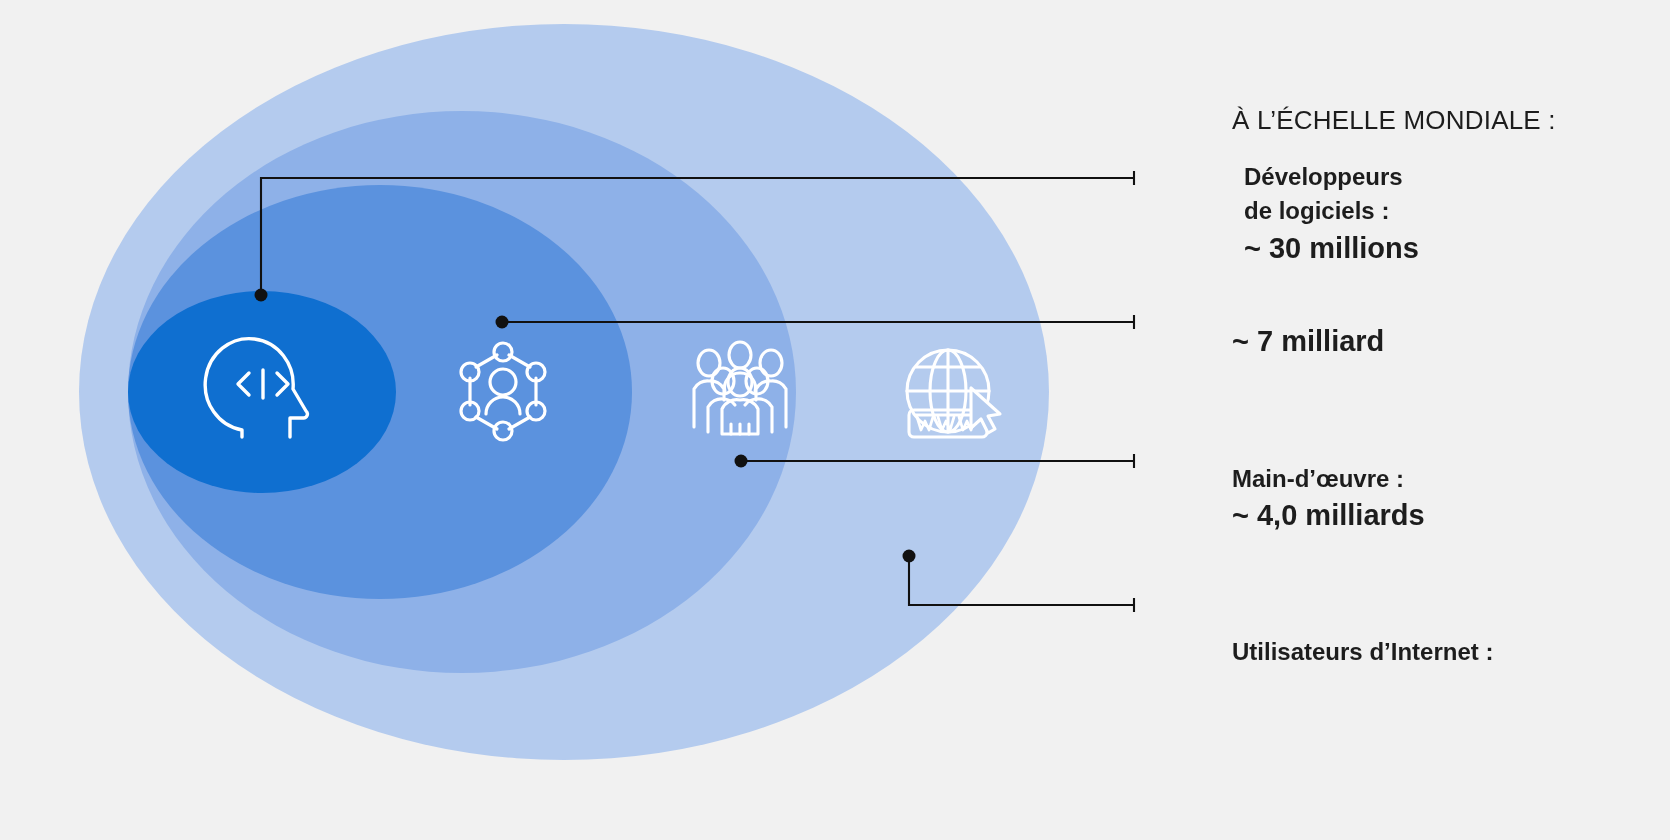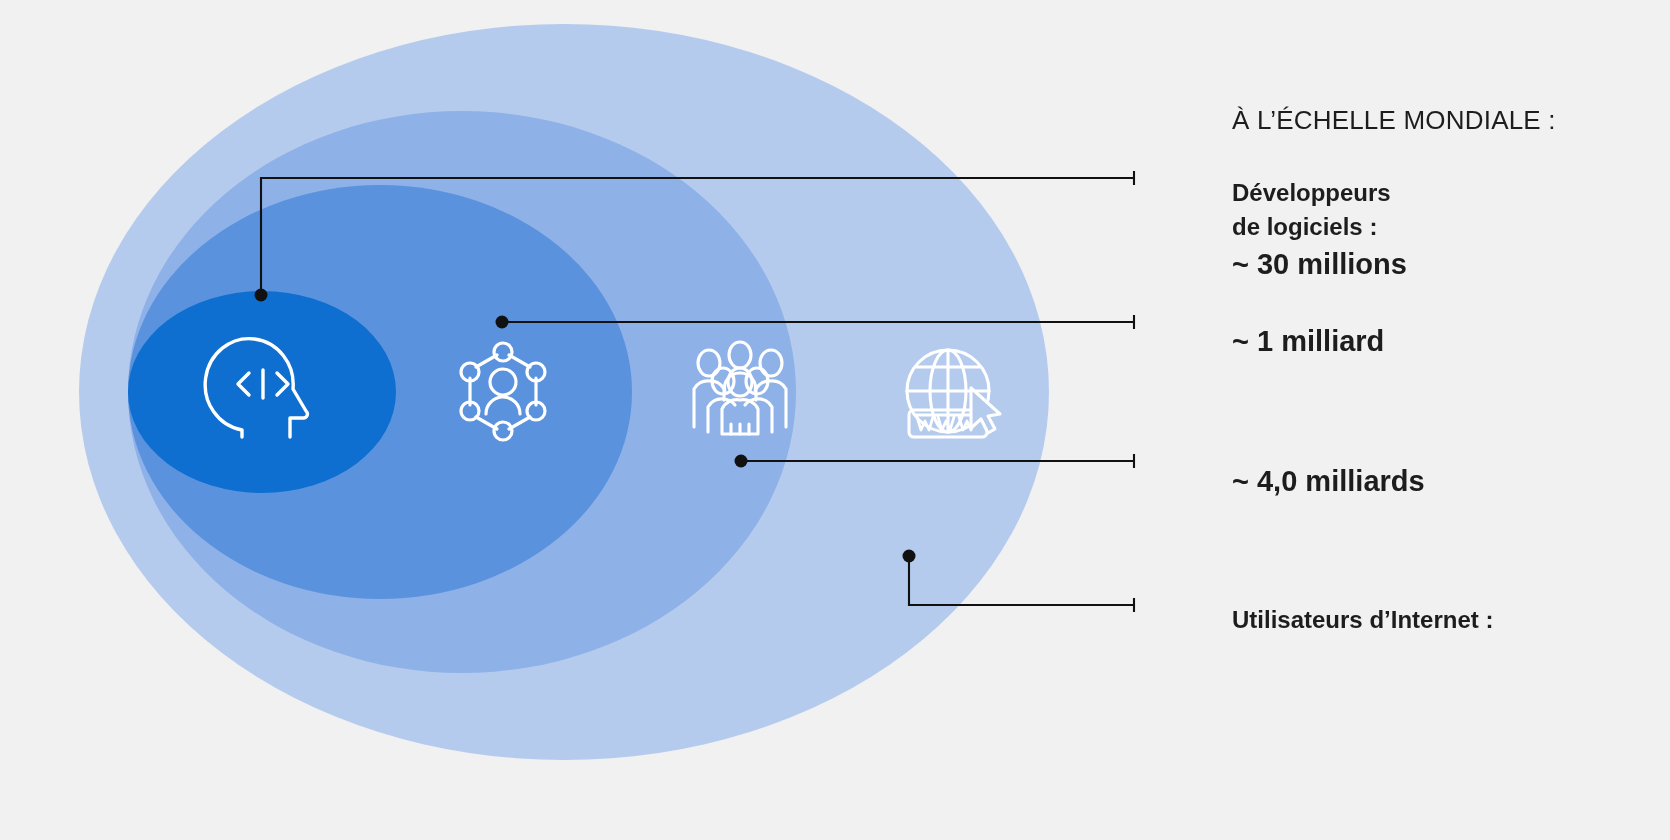--- a/index.html
+++ b/index.html
@@ -48,24 +48,24 @@
     color: #1d1d1d;
   }
   .lbl-value {
     font-size: 29px;
     font-weight: bold;
     line-height: 1.32;
     color: #1d1d1d;
     white-space: nowrap;
     text-align: center;
   }
-  .blk-1 { top: 176px; }
+  .blk-1 { top: 160px; margin-left: 12px; }
   .blk-2 { top: 322px; }
   .blk-3 { top: 462px; }
-  .blk-4 { top: 603px; }
+  .blk-4 { top: 635px; }
 </style>
 </head>
 <body>
 
 <div id="stage">
 
   <svg id="viz" viewBox="0 0 1670 840" xmlns="http://www.w3.org/2000/svg">
 
     <g>
       <ellipse cx="564" cy="392" rx="485" ry="368" fill="#b4cbee"></ellipse>
@@ -185,24 +185,25 @@
 
   <div class="lbl-heading">À L’ÉCHELLE MONDIALE :</div>
 
   <div class="lbl-block blk-1">
     <div class="lbl-name">Développeurs
 de logiciels :</div>
     <div class="lbl-value">~ 30 millions</div>
   </div>
 
   <div class="lbl-block blk-2">
-    <div class="lbl-value">~ 1 milliard</div>
+    <div class="lbl-value">~ 7 milliard</div>
   </div>
 
   <div class="lbl-block blk-3">
+    <div class="lbl-name">Main-d’œuvre :</div>
     <div class="lbl-value">~ 4,0 milliards</div>
   </div>
 
   <div class="lbl-block blk-4">
     <div class="lbl-name">Utilisateurs d’Internet :</div>
   </div>
 
 </div>
 
 </body></html>

